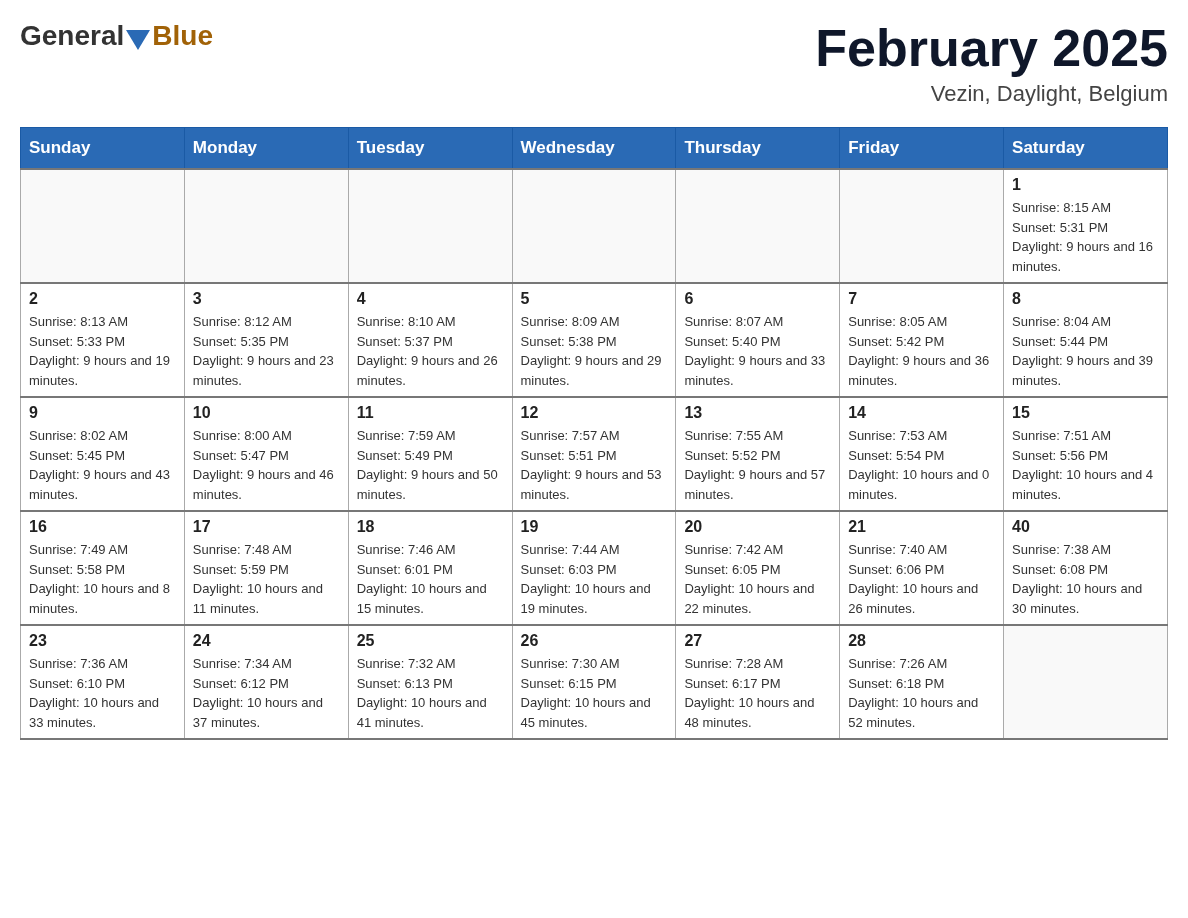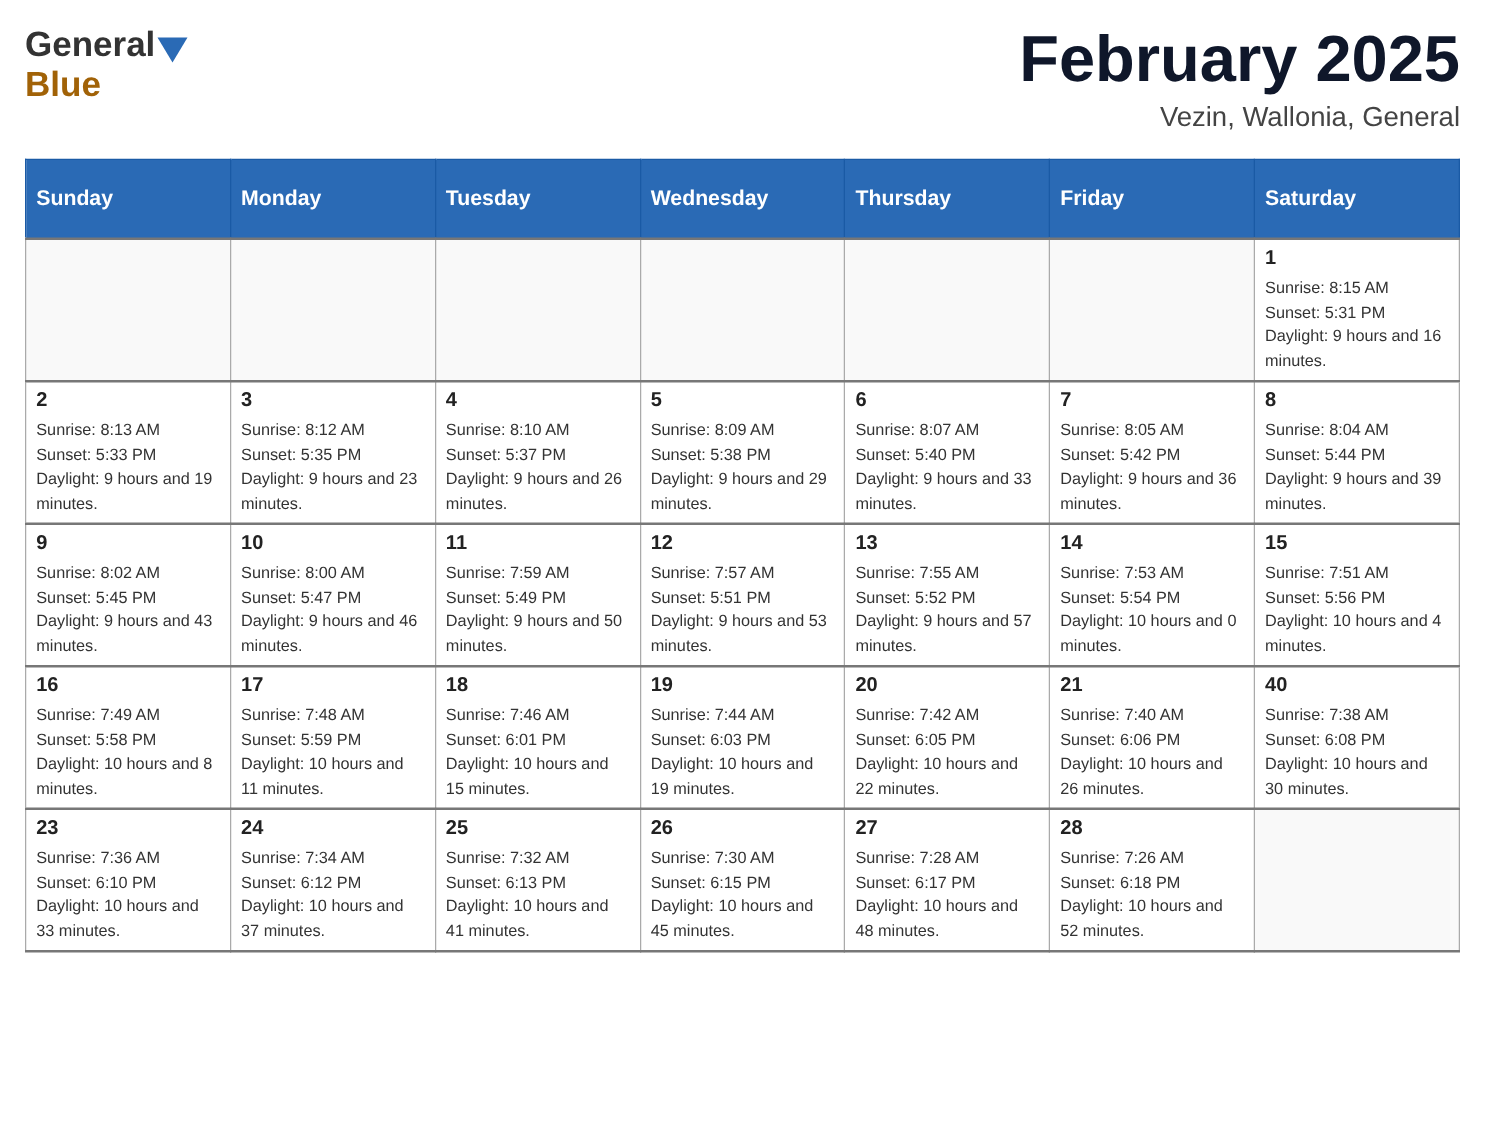--- a/index.html
+++ b/index.html
@@ -11,21 +11,21 @@
       min-height: 918px;
     }
     .header {
       display: flex;
       justify-content: space-between;
       align-items: flex-start;
       margin-bottom: 20px;
     }
     .logo {
       display: flex;
-      flex-direction: column;
+      flex-direction: row;
       align-items: flex-start;
     }
     .logo-text {
       display: flex;
       align-items: center;
       font-size: 28px;
       font-weight: bold;
       color: #333;
     }
     .logo-general { color: #333; }
@@ -62,21 +62,21 @@
     .calendar {
       width: 100%;
       border-collapse: collapse;
       border: 1px solid #999;
     }
     .calendar th {
       background-color: #2a6ab5;
       color: #fff;
       font-size: 17px;
       font-weight: bold;
-      padding: 21px 8px;
+      padding: 10px 8px;
       text-align: left;
       border: 1px solid #1a5aa5;
     }
     .calendar td {
       vertical-align: top;
       border: 1px solid #aaa;
       padding: 6px 8px;
       width: 14.28%;
       min-height: 110px;
       font-size: 12.5px;
@@ -105,21 +105,21 @@
 <div class="header">
   <div class="logo">
     <div class="logo-text">
       <span class="logo-general">General</span>
       <span class="logo-triangle"></span>
     </div>
     <div class="logo-blue">Blue</div>
   </div>
   <div class="title-block">
     <div class="month-title">February 2025</div>
-    <div class="location-title">Vezin, Wallonia, General</div>
+    <div class="location-title">Vezin, Daylight, Belgium</div>
   </div>
 </div>
 
 <table class="calendar">
   <thead>
     <tr>
     <th>Sunday</th>
         <th>Monday</th>
         <th>Tuesday</th>
         <th>Wednesday</th>

